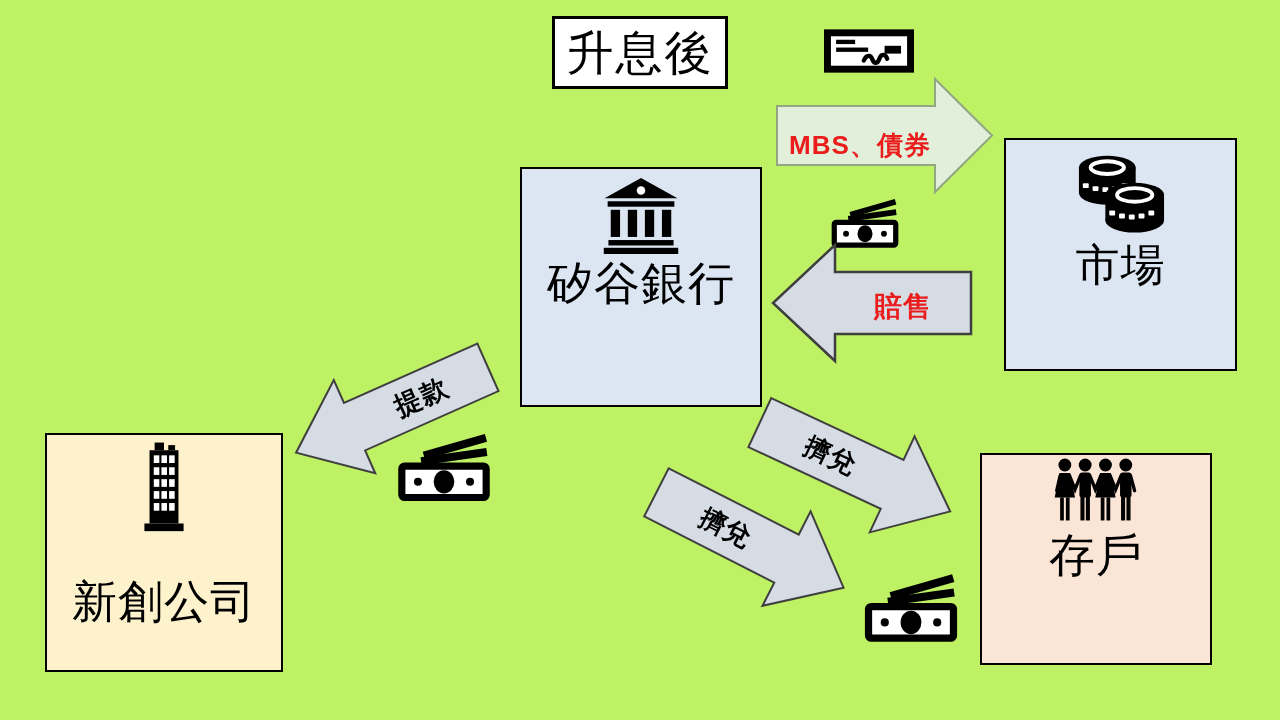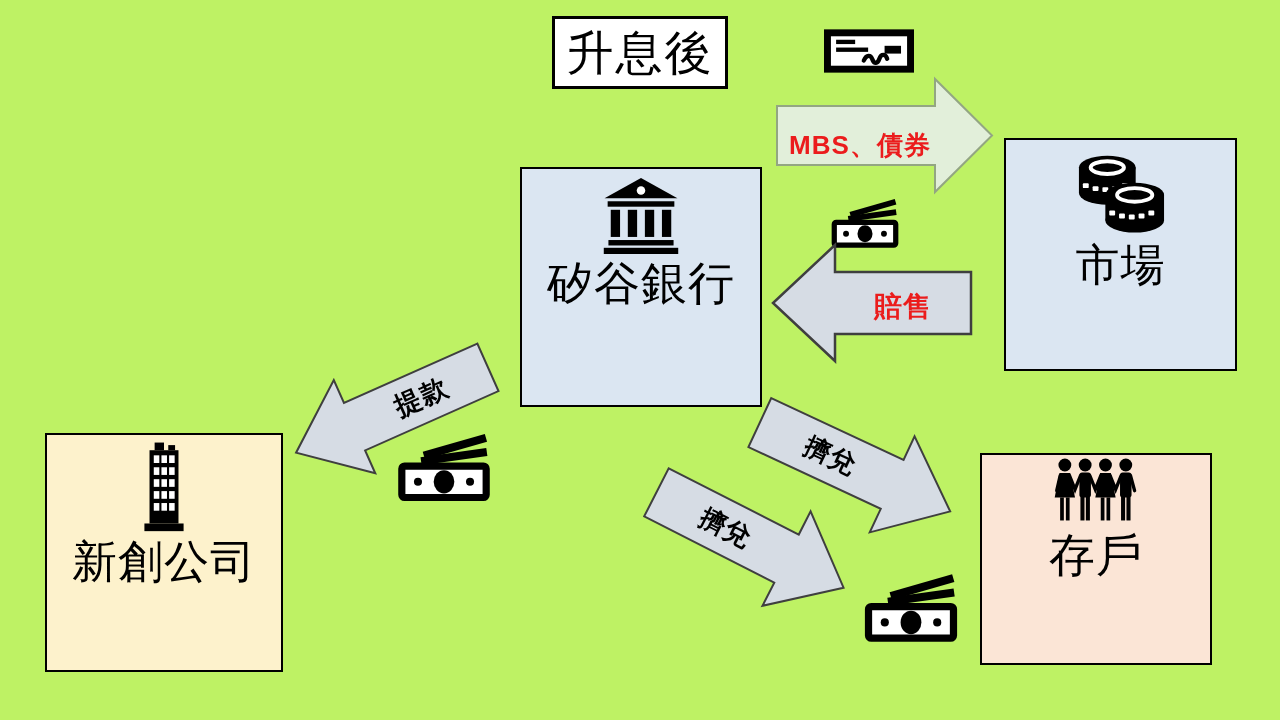--- a/index.html
+++ b/index.html
@@ -14,21 +14,21 @@
     display:flex;align-items:center;justify-content:center;box-sizing:border-box;
   }
   .title-box .txt{font-size:47px;font-weight:500;letter-spacing:2px;line-height:1;}
   
   .node{display:flex;flex-direction:column;align-items:center;box-sizing:border-box;border:2px solid #000;}
   .node .label{line-height:1.15;letter-spacing:1px;font-weight:500;white-space:nowrap;}
   .node-bank{left:520px;top:167px;width:242px;height:240px;background:#dbe6f2;padding-top:9px;}
   .node-bank .label{font-size:46px;margin-top:3px;}
   .node-market{left:1004px;top:110px;width:233px;height:233px;background:#dbe6f2;padding-top:8px;margin-top:28px;}
   .node-market .label{font-size:44px;margin-top:2px;}
-  .node-startup{left:45px;top:433px;width:238px;height:239px;background:#fdf2cc;padding-top:5px;}
+  .node-startup{left:45px;top:433px;width:238px;height:239px;background:#fdf2cc;padding-top:5px;gap:40px;}
   .node-startup .label{font-size:45px;margin-top:4px;}
   .node-depositors{left:980px;top:453px;width:232px;height:212px;background:#fbe5d6;padding-top:3px;}
   .node-depositors .label{font-size:46px;margin-top:7px;}
   
   .arrow{position:absolute;}
   .arrow svg{position:absolute;left:0;top:0;width:100%;height:100%;overflow:visible;}
   .arrow .alabel{
     position:absolute;display:flex;align-items:center;justify-content:center;
     font-weight:700;white-space:nowrap;letter-spacing:1px;
   }

